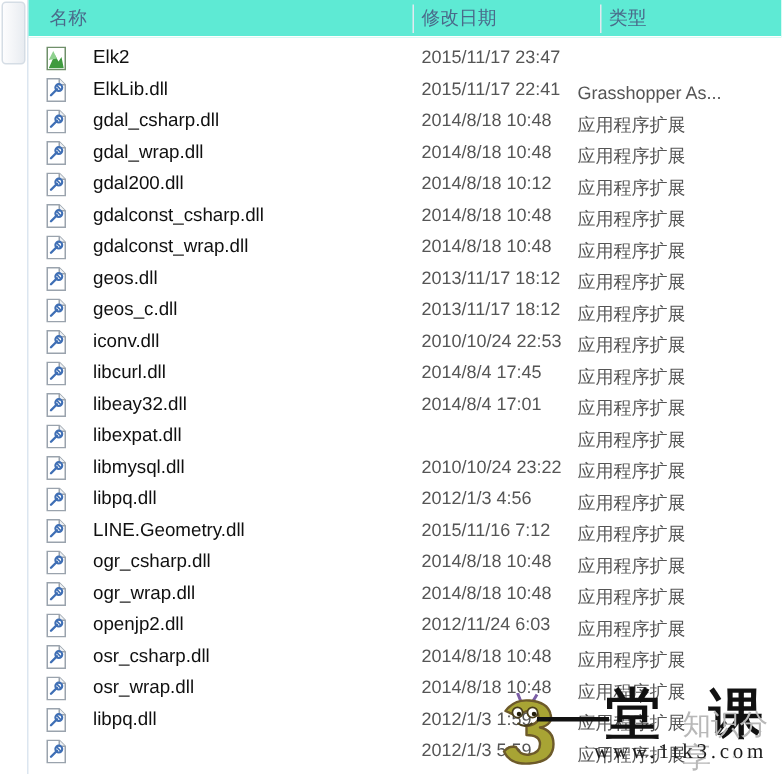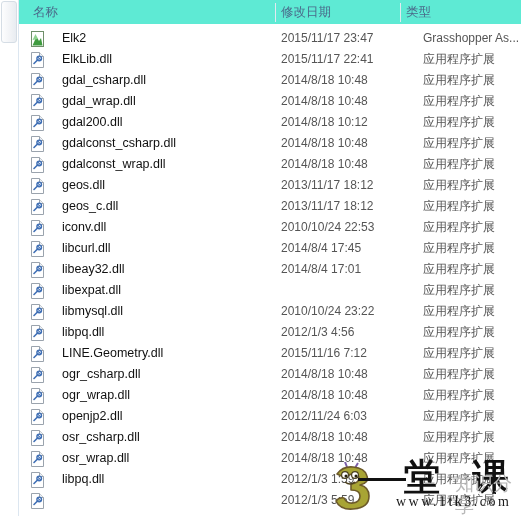--- a/index.html
+++ b/index.html
@@ -101,21 +101,21 @@
     position: absolute;
     top: 0;
     height: 21px;
     line-height: 21px;
     font-size: 12.5px;
     white-space: nowrap;
     overflow: hidden;
   }
   .cell.name  { left: 33px; color: #101010; margin-left: 10px; }
   .cell.date  { left: 262px; color: #555555; font-size: 12px; }
-  .cell.type  { left: 404px; color: #555555; font-size: 12px; }
+  .cell.type  { left: 366px; color: #555555; font-size: 12px; margin-top: 24px; }
 
   
   .icon {
     position: absolute;
     left: 11px;
     top: 3px;
     width: 15px;
     height: 16px;
   }
   .icon svg { display: block; }

